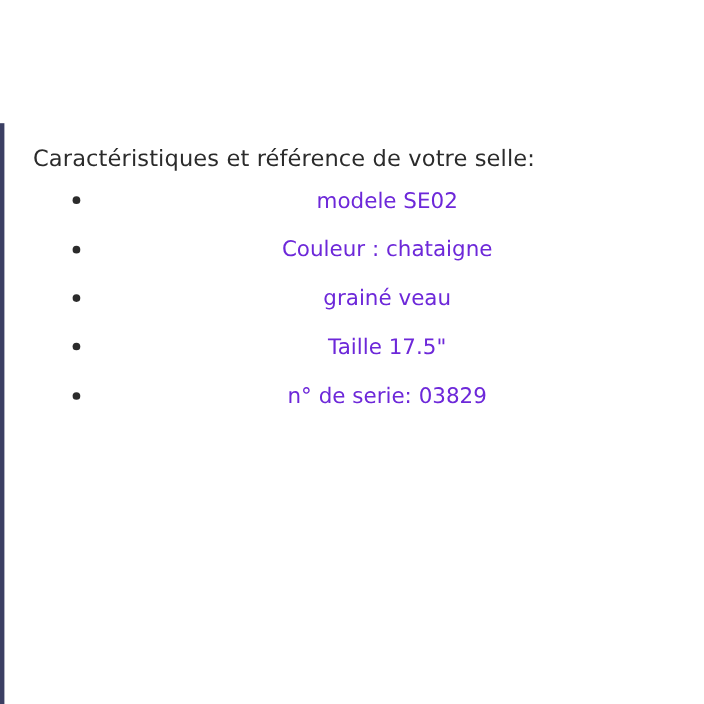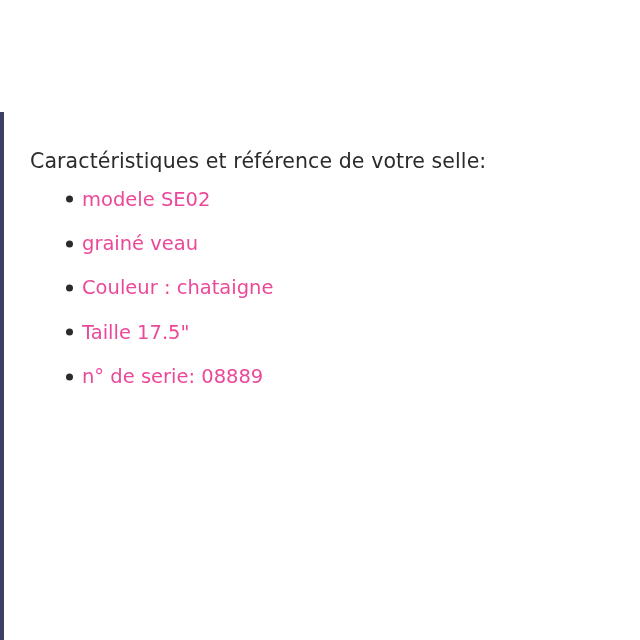--- a/index.html
+++ b/index.html
@@ -31,37 +31,38 @@
   .content {
     position: absolute;
     left: 30px;
     top: 132px;
     right: 18px;
   }
   .heading {
     font-size: 20.5px;
     color: #2b2b2b;
     line-height: 1.2;
-    margin: 17px 0 14px 0;
+    margin: 0 0 14px 0;
     font-weight: normal;
     letter-spacing: 0.1px;
   }
   ul.spec-list {
     list-style: none;
     margin: 0;
     padding: 0;
   }
   ul.spec-list li {
     position: relative;
     font-size: 19.5px;
-    color: #ec4899;
+    color: #6d28d9;
     line-height: 1.2;
     padding-left: 52px;
     margin-bottom: 21px;
     white-space: nowrap;
+    text-align: center;
   }
   ul.spec-list li .bullet {
     position: absolute;
     left: 36px;
     top: 50%;
     transform: translateY(-50%);
     width: 7px;
     height: 7px;
     border-radius: 50%;
     background: #2b2b2b;
@@ -79,30 +80,30 @@
 
     <p class="heading">Caractéristiques et référence de votre selle:</p>
 
     <ul class="spec-list">
       <li>
         <span class="bullet"></span>
         <span>modele SE02</span>
       </li>
       <li>
         <span class="bullet"></span>
-        <span>grainé veau</span>
+        <span>Couleur : chataigne</span>
       </li>
       <li>
         <span class="bullet"></span>
-        <span>Couleur : chataigne</span>
+        <span>grainé veau</span>
       </li>
       <li>
         <span class="bullet"></span>
         <span>Taille 17.5"</span>
       </li>
       <li>
         <span class="bullet"></span>
-        <span>n° de serie: 08889</span>
+        <span>n° de serie: 03829</span>
       </li>
     </ul>
 
   </div>
 </div>
 
 </body></html>

